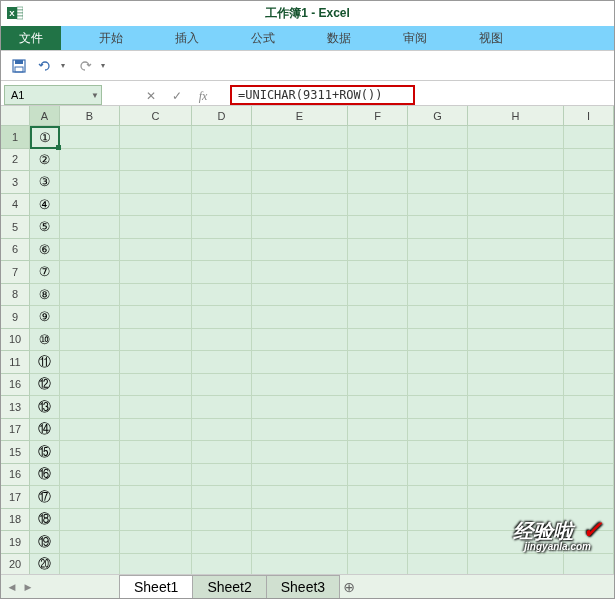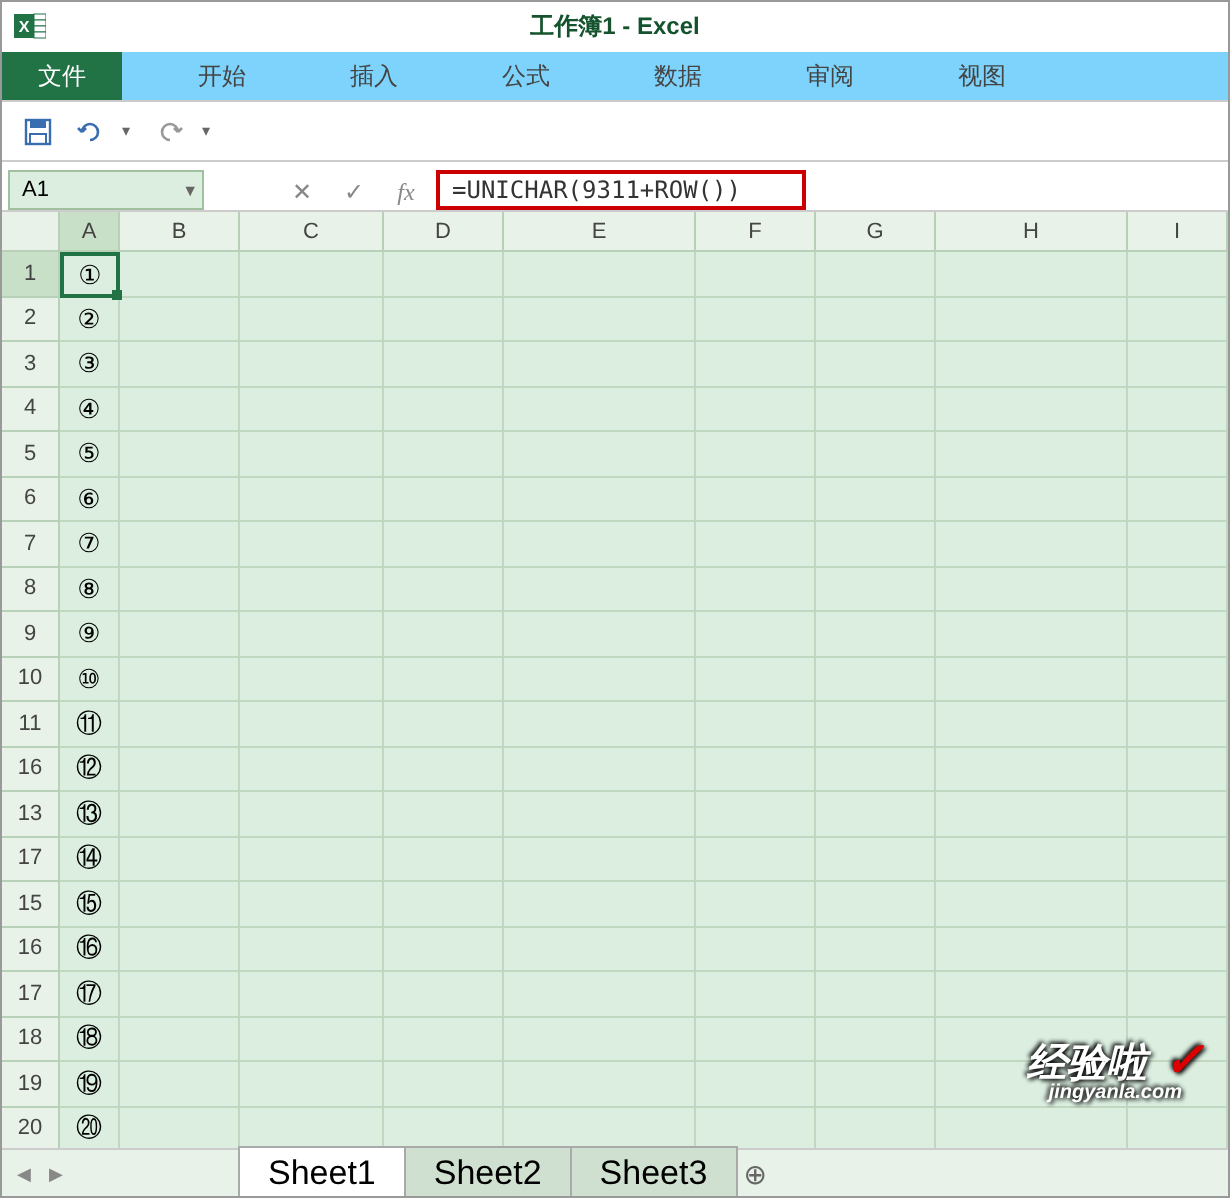--- a/index.html
+++ b/index.html
@@ -16,40 +16,40 @@
     .qat { height: 30px; background: #fff; display: flex; align-items: center; padding: 0 8px; gap: 6px; border-bottom: 1px solid #ccc; }
     .qat-btn { width: 20px; height: 20px; display: flex; align-items: center; justify-content: center; cursor: pointer; }
     .qat-dd { width: 8px; font-size: 8px; color: #666; }
     
     .formula-row { height: 25px; background: #fff; display: flex; align-items: flex-end; border-bottom: 1px solid #ccc; }
     .name-box { width: 98px; height: 20px; background: #dbeee0; border: 1px solid #a0c0a0; margin-left: 3px; font-size: 11px; padding: 0 6px; display: flex; align-items: center; position: relative; }
     .name-box .dd { position: absolute; right: 2px; font-size: 8px; color: #666; }
     .fb-btns { display: flex; align-items: center; margin-left: 40px; gap: 8px; }
     .fb-btn { width: 18px; height: 18px; display: flex; align-items: center; justify-content: center; font-size: 12px; color: #888; cursor: pointer; }
     .fb-fx { font-style: italic; font-family: Liberation Serif, serif; }
-    .formula-input { flex: 1; height: 20px; border: 2px solid #c00; margin-left: 6px; padding: 0 6px; font-size: 12px; font-family: Consolas, monospace; color: #333; display: flex; align-items: center; max-width: 185px; }
+    .formula-input { flex: 1; height: 20px; border: 2px solid #c00; margin-left: 18px; padding: 0 6px; font-size: 12px; font-family: Consolas, monospace; color: #333; display: flex; align-items: center; max-width: 185px; }
     
     .grid-area { position: relative; height: 470px; background: #dbeee0; }
     .corner { position: absolute; left: 0; top: 0; width: 29px; height: 20px; background: #e8f2e8; border-right: 1px solid #b8d0b8; border-bottom: 1px solid #b8d0b8; }
     .col-headers { position: absolute; left: 29px; top: 0; right: 0; height: 20px; display: flex; background: #e8f2e8; }
     .col-h { border-right: 1px solid #b8d0b8; border-bottom: 1px solid #b8d0b8; font-size: 11px; color: #444; display: flex; align-items: center; justify-content: center; }
     .col-h.selected { background: #c8e0c8; }
     .row-headers { position: absolute; left: 0; top: 20px; width: 29px; }
     .row-h { height: 22.5px; border-right: 1px solid #b8d0b8; border-bottom: 1px solid #b8d0b8; font-size: 11px; color: #444; display: flex; align-items: center; justify-content: center; background: #e8f2e8; }
     .row-h.selected { background: #c8e0c8; }
     .cells { position: absolute; left: 29px; top: 20px; right: 0; bottom: 0; }
     .row { display: flex; height: 22.5px; }
     .cell { border-right: 1px solid #c0d8c0; border-bottom: 1px solid #c0d8c0; font-size: 13px; display: flex; align-items: center; justify-content: center; color: #000; }
     .cell.active { border: 2px solid #217346; position: relative; }
     .cell.active::after { content: ''; position: absolute; right: -3px; bottom: -3px; width: 5px; height: 5px; background: #217346; }
     
     .sheet-tabs { position: absolute; bottom: 0; left: 0; right: 0; height: 24px; background: #e8f2e8; display: flex; align-items: center; border-top: 1px solid #ccc; }
     .sheet-nav { display: flex; padding: 0 4px; gap: 2px; }
     .sheet-nav-btn { width: 14px; height: 14px; font-size: 9px; color: #888; display: flex; align-items: center; justify-content: center; cursor: pointer; }
-    .sheet-tab { padding: 3px 14px; font-size: 17px; background: #d0e0d0; border: 1px solid #aaa; border-bottom: none; cursor: pointer; margin-right: -1px; }
+    .sheet-tab { padding: 3px 14px; font-size: 14px; background: #d0e0d0; border: 1px solid #aaa; border-bottom: none; cursor: pointer; margin-right: -1px; }
     .sheet-tab.active { background: #fff; }
     .sheet-add { width: 20px; font-size: 14px; color: #666; text-align: center; cursor: pointer; }
     
     .watermark { position: absolute; right: 12px; bottom: 46px; color: #fff; font-weight: bold; font-style: italic; font-size: 20px; text-shadow: 1px 1px 2px #000, -1px -1px 2px #000; }
     .watermark .check { color: #d00; font-size: 24px; margin-left: 3px; }
     .watermark .sub { font-size: 10px; font-style: italic; display: block; text-align: center; margin-top: -4px; }
     
     .w-a { width: 30px; } .w-b { width: 60px; } .w-c { width: 72px; } .w-d { width: 60px; }
     .w-e { width: 96px; } .w-f { width: 60px; } .w-g { width: 60px; } .w-h { width: 96px; } .w-i { width: 50px; }
   </style>

